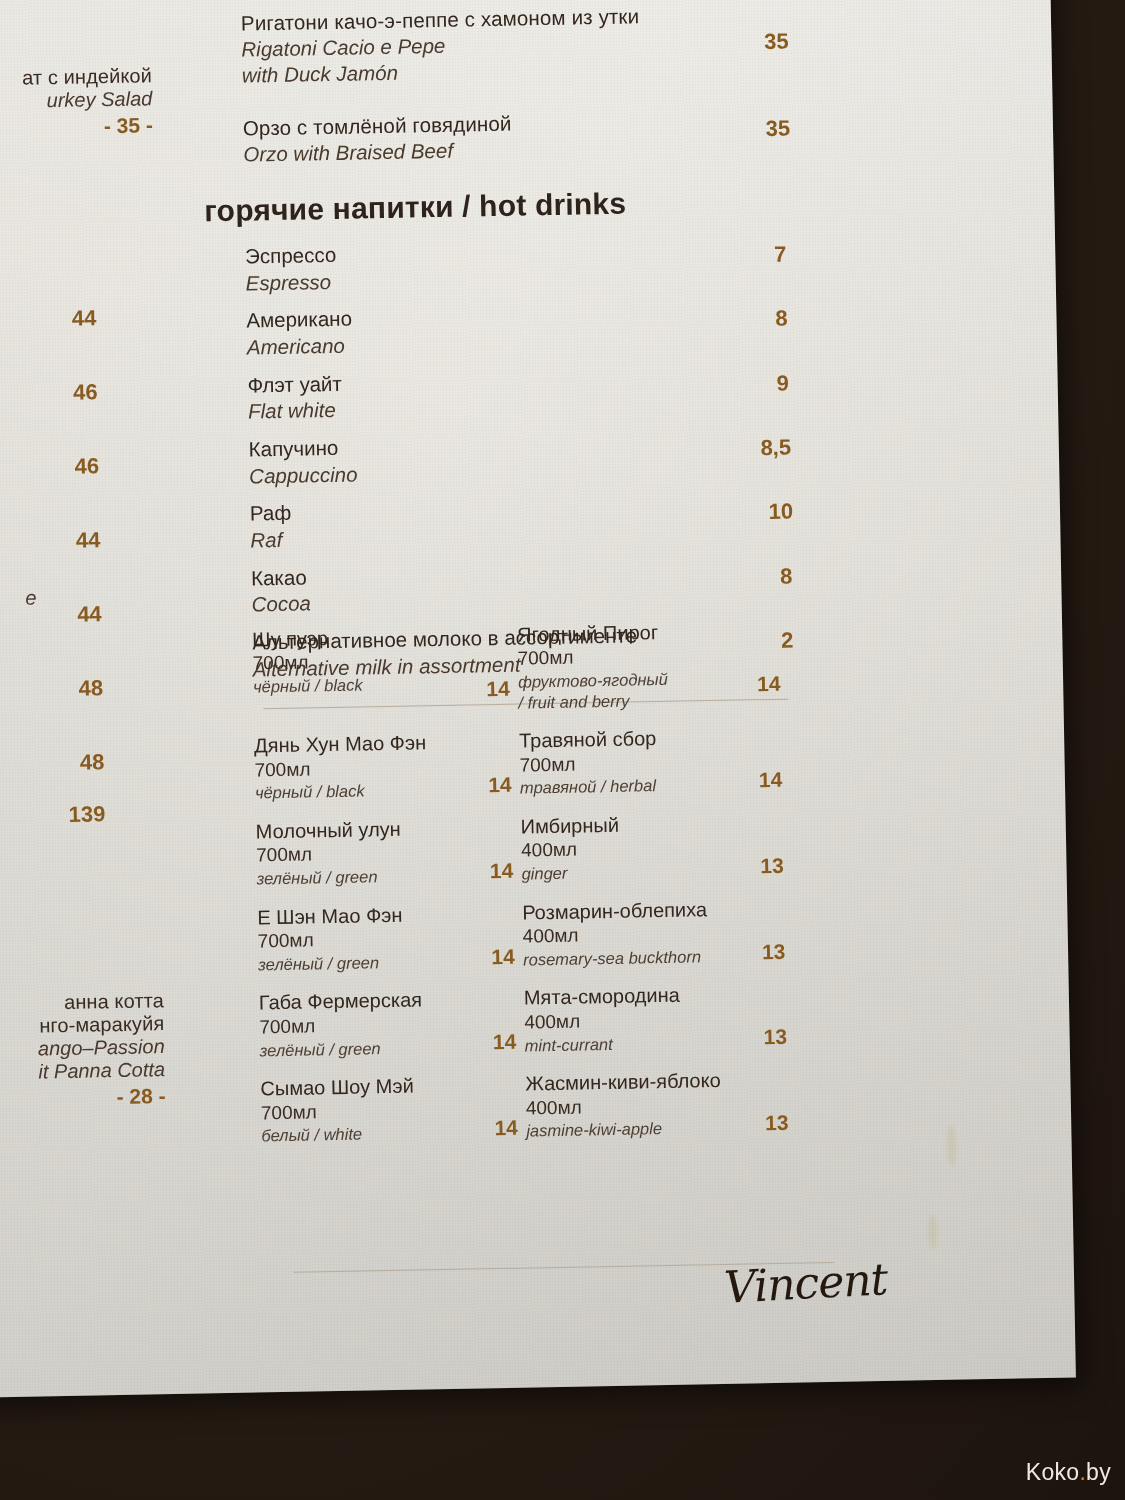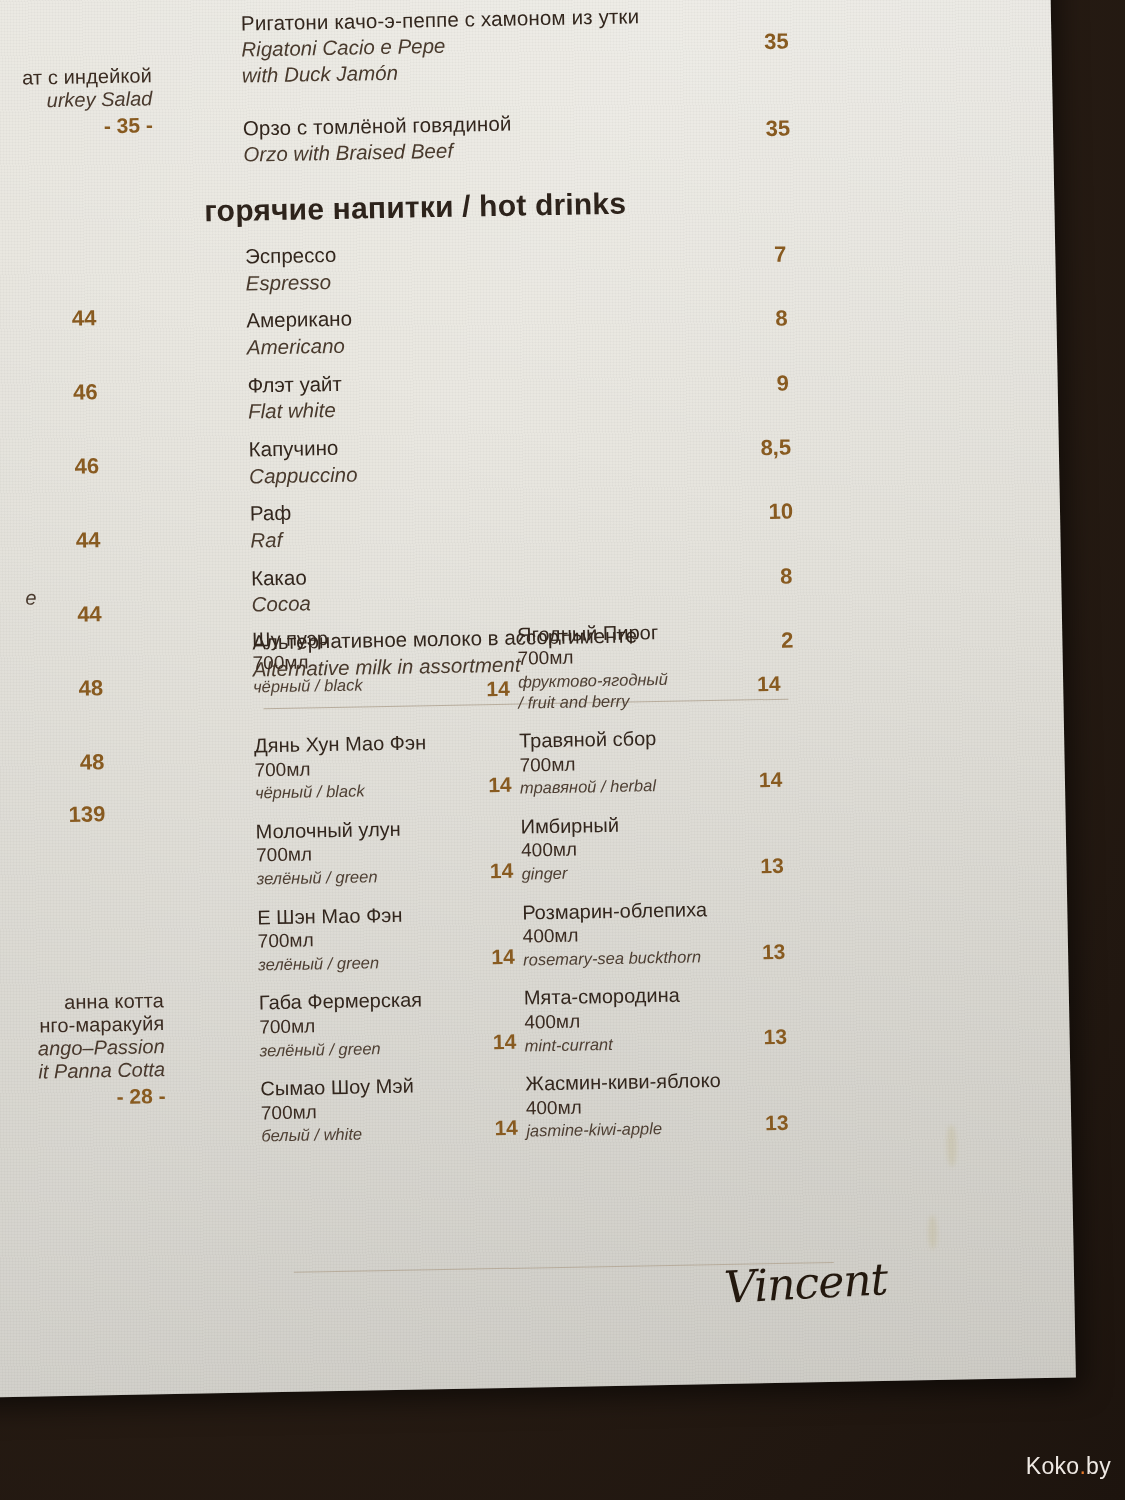--- a/index.html
+++ b/index.html
@@ -225,21 +225,21 @@
     font-size: 44px;
     color: #24190f;
     transform: rotate(-2deg);
     letter-spacing: -1px;
   }
 
   
   .watermark {
     position: absolute;
     right: 14px;
-    bottom: 20px;
+    bottom: 14px;
     font-size: 23px;
     color: #efe9e4;
     font-family: "Liberation Sans", sans-serif;
     letter-spacing: .3px;
   }
   .watermark .dot { color: #e87a2a; }
 
   
   .smudge {
     position: absolute;

